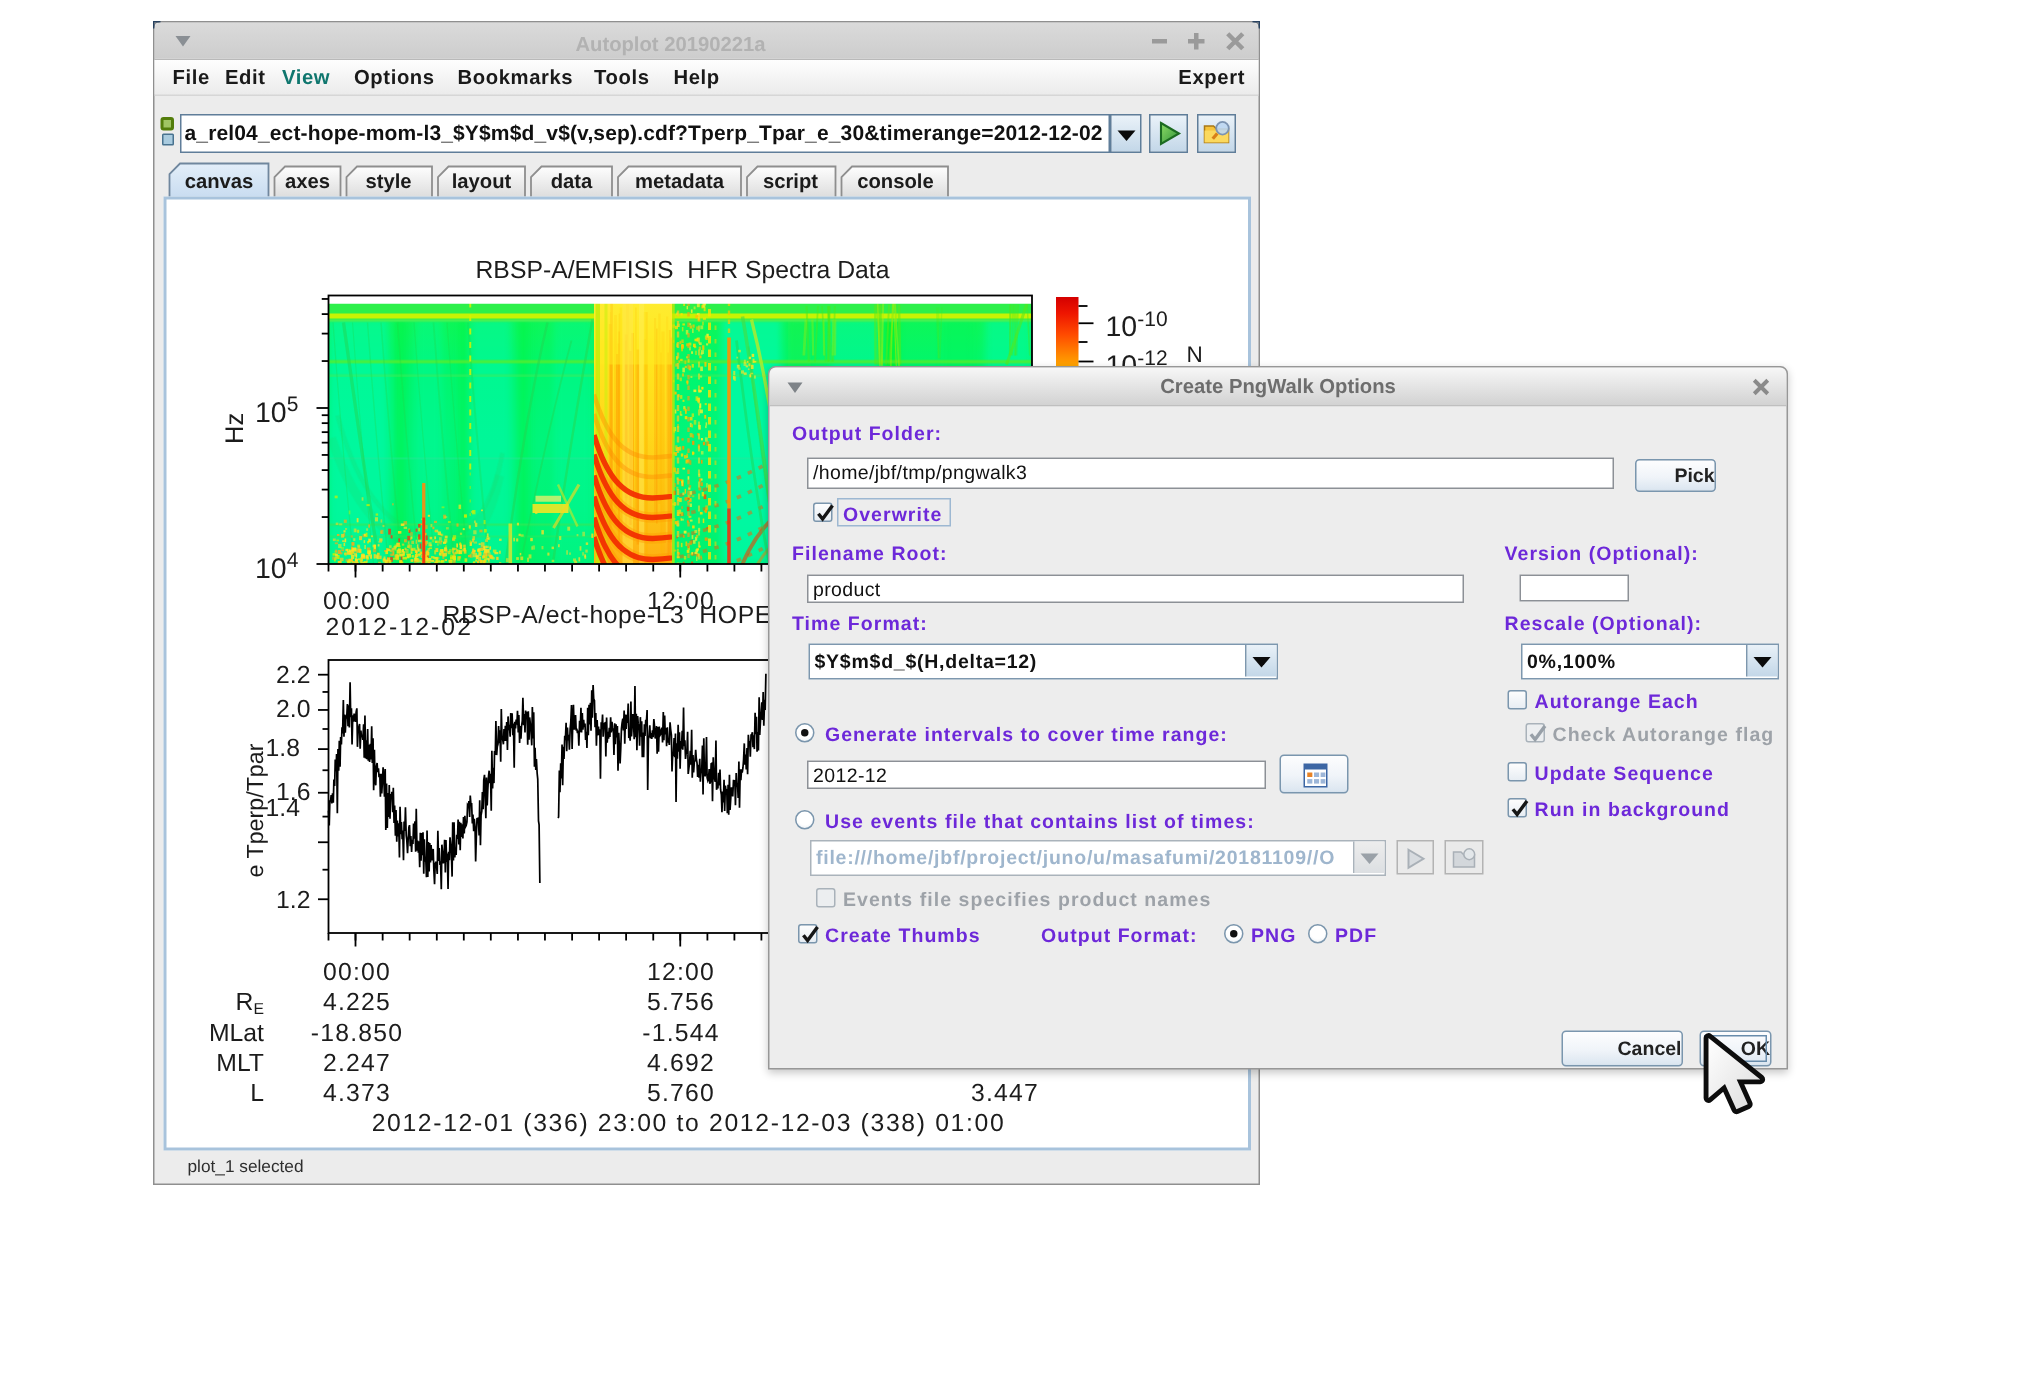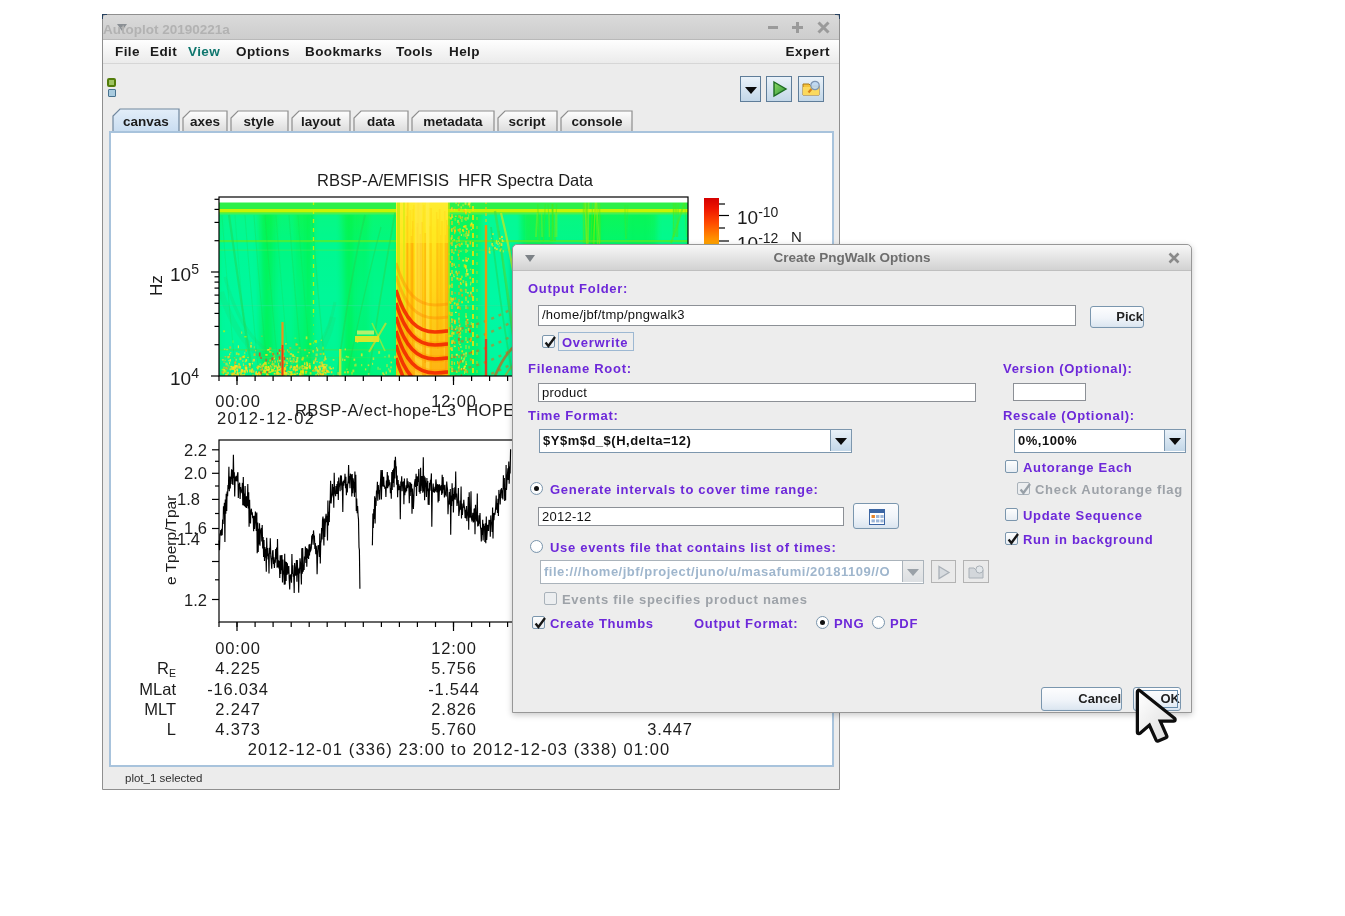--- a/index.html
+++ b/index.html
@@ -17,41 +17,42 @@
 .plot{font-size:16.5px;color:#1c1c1c;white-space:nowrap}
 .num{letter-spacing:0.8px}
 .ctr{transform:translateX(-50%)}
 svg{position:absolute;overflow:visible}
 </style></head><body>
 <div class="abs" style="left:102px;top:14px;width:738px;height:776px;background:#ececec;border:1px solid #8f8f8f;border-radius:4px 4px 0 0">
     <div class="abs" style="left:-1px;top:-1px;width:5px;height:5px;border-left:1.5px solid #27415f;border-top:1.5px solid #27415f"></div>
     <div class="abs" style="right:-1px;top:-1px;width:5px;height:5px;border-right:1.5px solid #27415f;border-top:1.5px solid #27415f"></div>
     <div class="abs" style="left:0;top:0;width:100%;height:25px;background:linear-gradient(#dadada,#cdcdcd);border-bottom:1px solid #b9b9b9;border-radius:4px 4px 0 0">
       <div class="abs" style="left:14px;top:9px;width:0;height:0;border-left:5.5px solid transparent;border-right:5.5px solid transparent;border-top:7px solid #8a8f94"></div>
-      <div class="abs b" style="left:0;width:688px;text-align:left;top:7px;font-size:13.5px;color:#b2b2b2">Autoplot 20190221a</div>
+      <div class="abs b" style="left:0;width:688px;text-align:center;top:7px;font-size:13.5px;color:#b2b2b2">Autoplot 20190221a</div>
       <div class="abs" style="left:665px;top:11px;width:10px;height:3px;background:#9a9a9a"></div>
       <div class="abs" style="left:689px;top:7px;width:11px;height:11px">
         <div class="abs" style="left:0;top:4px;width:11px;height:3px;background:#9a9a9a"></div>
         <div class="abs" style="left:4px;top:0;width:3px;height:11px;background:#9a9a9a"></div>
       </div>
       <svg style="left:714px;top:6px" width="13" height="13">
         <path d="M1.5,1.5 L11.5,11.5 M11.5,1.5 L1.5,11.5" stroke="#9a9a9a" stroke-width="3"></path>
       </svg>
     </div>
     <div class="abs" style="left:0;top:25px;width:100%;height:24px;background:linear-gradient(#fefefe,#ebebeb);border-bottom:1px solid #d6d6d6"></div>
     <div class="lbl" style="left:12px;top:29px;font-size:13.5px;color:#1a1a1a;letter-spacing:0.4px">File</div>
     <div class="lbl" style="left:47px;top:29px;font-size:13.5px;color:#1a1a1a;letter-spacing:0.4px">Edit</div>
     <div class="lbl" style="left:85px;top:29px;font-size:13.5px;color:#0f766e;letter-spacing:0.4px">View</div>
     <div class="lbl" style="left:133px;top:29px;font-size:13.5px;color:#1a1a1a;letter-spacing:0.4px">Options</div>
     <div class="lbl" style="left:202px;top:29px;font-size:13.5px;color:#1a1a1a;letter-spacing:0.4px">Bookmarks</div>
     <div class="lbl" style="left:293px;top:29px;font-size:13.5px;color:#1a1a1a;letter-spacing:0.4px">Tools</div>
     <div class="lbl" style="left:346px;top:29px;font-size:13.5px;color:#1a1a1a;letter-spacing:0.4px">Help</div>
     <div class="lbl" style="right:9px;top:29px;font-size:13.5px;color:#1a1a1a;letter-spacing:0.4px">Expert</div>
     <div class="abs" style="left:4px;top:63px;width:9px;height:9px;background:#9fc463;border:2px solid #537d0b;border-radius:2px"></div>
     <div class="abs" style="left:5px;top:74px;width:8px;height:8px;background:#a9cbdf;border:1.5px solid #48728f;border-radius:1px"></div>
+    <div class="tf b" style="left:17px;top:61px;width:620px;height:26px;border:1.5px solid #5f7d99;font-size:14px;letter-spacing:0.1px"><span style="top:3px;left:2px">a_rel04_ect-hope-mom-l3_$Y$m$d_v$(v,sep).cdf?Tperp_Tpar_e_30&amp;timerange=2012-12-02</span></div>
     <div class="abs" style="left:637px;top:61px;width:21px;height:26px;border:1.5px solid #5f7d99;background:linear-gradient(#eaf2f9,#c3d7e8)">
       <div class="abs" style="left:4px;top:10px;width:0;height:0;border-left:6px solid transparent;border-right:6px solid transparent;border-top:7px solid #0a0a0a"></div>
     </div>
     <div class="abs" style="left:663px;top:61px;width:26px;height:26px;border:1.5px solid #5f7d99;background:linear-gradient(#eaf2f9,#c3d7e8)">
       <svg style="left:4px;top:3px" width="18" height="18">
         <path d="M3,2 L15,9 L3,16 Z" fill="url(#gplay)" stroke="#1c6b21" stroke-width="1.4"></path>
         <defs>
           <linearGradient id="gplay" x1="0" y1="0" x2="1" y2="1">
             <stop offset="0" stop-color="#8edc66"></stop>
             <stop offset="1" stop-color="#2e9338"></stop>
@@ -1139,25 +1140,25 @@
 <div class="abs plot" style="left:177px;top:519px;width:30px;text-align:right">1.6</div>
 <div class="abs plot" style="left:177px;top:530px;width:30px;">1.4</div>
 <div class="abs plot" style="left:177px;top:591px;width:30px;text-align:right">1.2</div>
 <div class="abs plot" style="left:162px;top:585px;transform:rotate(-90deg);transform-origin:0 0;font-size:15.5px;white-space:nowrap">e Tperp/Tpar</div>
 <div class="abs plot ctr num" style="left:238px;top:639px">00:00</div>
 <div class="abs plot ctr num" style="left:454px;top:639px">12:00</div>
 <div class="abs plot" style="left:96px;top:659px;width:80px;text-align:right">R<span style="font-size:10.5px;vertical-align:-3px">E</span></div>
 <div class="abs plot ctr num" style="left:238px;top:659px">4.225</div>
 <div class="abs plot ctr num" style="left:454px;top:659px">5.756</div>
 <div class="abs plot" style="left:96px;top:679.5px;width:80px;text-align:right">MLat</div>
-<div class="abs plot ctr num" style="left:238px;top:679.5px">-16.034</div>
+<div class="abs plot ctr num" style="left:238px;top:679.5px">-18.850</div>
 <div class="abs plot ctr num" style="left:454px;top:679.5px">-1.544</div>
 <div class="abs plot" style="left:96px;top:700px;width:80px;text-align:right">MLT</div>
 <div class="abs plot ctr num" style="left:238px;top:700px">2.247</div>
-<div class="abs plot ctr num" style="left:454px;top:700px">2.826</div>
+<div class="abs plot ctr num" style="left:454px;top:700px">4.692</div>
 <div class="abs plot" style="left:96px;top:720px;width:80px;text-align:right">L</div>
 <div class="abs plot ctr num" style="left:238px;top:720px">4.373</div>
 <div class="abs plot ctr num" style="left:454px;top:720px">5.760</div>
 <div class="abs plot ctr num" style="left:670px;top:720px">3.447</div>
 <div class="abs plot ctr" style="left:459px;top:740px;letter-spacing:1.1px">2012-12-01 (336) 23:00 to 2012-12-03 (338) 01:00</div>
 <div class="abs" style="left:512px;top:244px;width:680px;height:469px;background:#ededed;border:1px solid #979797;border-radius:5px 5px 0 0;box-shadow:0 2px 6px rgba(0,0,0,0.22)">
     <div class="abs" style="left:0;top:0;width:100%;height:26px;background:linear-gradient(#f7f7f7,#d2d2d2);border-bottom:1px solid #bfbfbf;border-radius:5px 5px 0 0">
       <div class="abs" style="left:12px;top:10px;width:0;height:0;border-left:5.5px solid transparent;border-right:5.5px solid transparent;border-top:7px solid #7d8287"></div>
       <div class="abs b" style="left:0;width:100%;text-align:center;top:5px;font-size:13.5px;color:#6d6d6d">Create PngWalk Options</div>
       <svg style="left:655px;top:7px" width="12" height="12">

